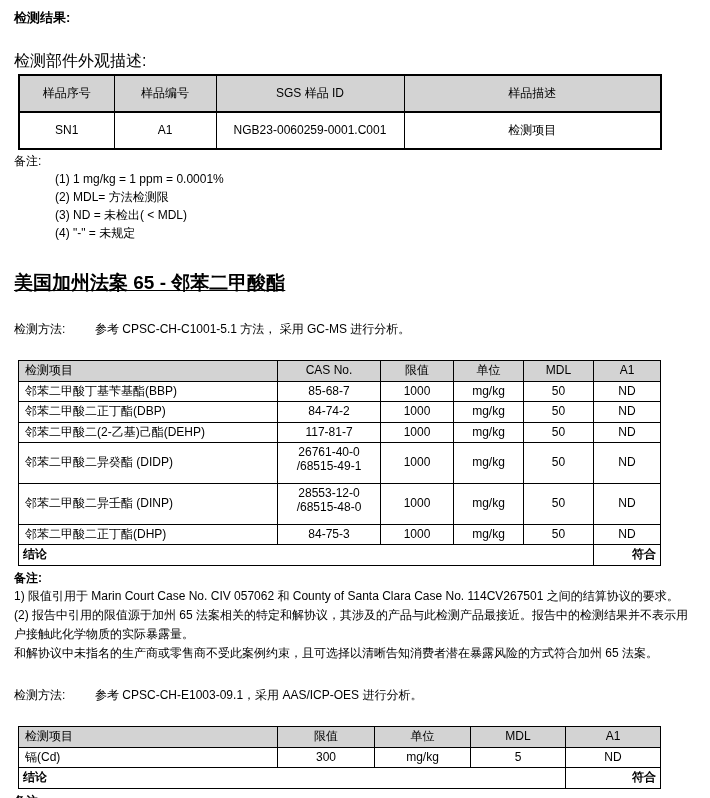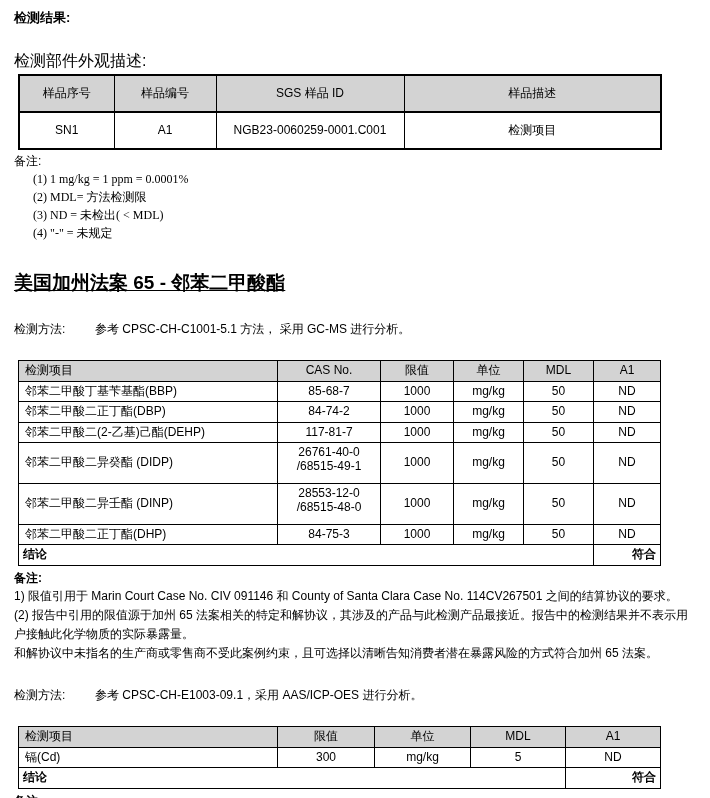--- a/index.html
+++ b/index.html
@@ -26,21 +26,21 @@
 
   
   .result-table th, .result-table td { height: 19px; text-align: center; margin-left: 16px; }
   .result-table th.col-item, .result-table td.col-item { text-align: left; padding-left: 6px; }
   .result-table td.cas-multiline { white-space: pre-line; line-height: 14px; padding-top: 2px; padding-bottom: 10px; }
   .result-table .conclusion-label { font-weight: bold; text-align: left; }
   .result-table .conclusion-value { font-weight: bold; text-align: right; }
 
   .notes-label { margin: 3px 0 0 0; }
   .notes-label.bold { font-weight: bold; }
-  .general-notes { margin: 0 0 0 19px; padding: 0; list-style: none; font-family: Liberation Serif, serif; }
+  .general-notes { margin: 0 0 0 41px; padding: 0; list-style: none; }
   .general-notes li { line-height: 18px; }
 
   .section-heading { font-size: 19px; font-weight: bold; text-decoration: underline; margin: 27px 0 0 0; }
   .method-line { margin: 24px 0 22px 0; }
   .method-label { display: inline-block; min-width: 81px; }
 
   .note-para { margin: 0; line-height: 19px; width: 682px; }
   .notes-block { margin-top: 2px; }
 
   .mt-notes { margin-top: 4px; }
@@ -163,21 +163,21 @@
       </tr>
       <tr>
         <td class="conclusion-label" colspan="5">结论</td>
         <td class="conclusion-value">符合</td>
       </tr>
     </tbody>
   </table>
 
   <div class="notes-block">
     <p class="notes-label bold mt-notes">备注:</p>
-    <p class="note-para">1) 限值引用于 Marin Court Case No. CIV 091146 和 County of Santa Clara Case No. 114CV267501 之间的结算协议的要求。</p>
+    <p class="note-para">1) 限值引用于 Marin Court Case No. CIV 057062 和 County of Santa Clara Case No. 114CV267501 之间的结算协议的要求。</p>
     <p class="note-para">(2) 报告中引用的限值源于加州 65 法案相关的特定和解协议，其涉及的产品与此检测产品最接近。报告中的检测结果并不表示用户接触此化学物质的实际暴露量。</p>
     <p class="note-para">和解协议中未指名的生产商或零售商不受此案例约束，且可选择以清晰告知消费者潜在暴露风险的方式符合加州 65 法案。</p>
   </div>
 
 
   <p class="method-line"><span class="method-label">检测方法:</span><span>参考 CPSC-CH-E1003-09.1，采用 AAS/ICP-OES 进行分析。</span></p>
 
   <table class="result-table">
     <colgroup>
         <col style="width:259px">

